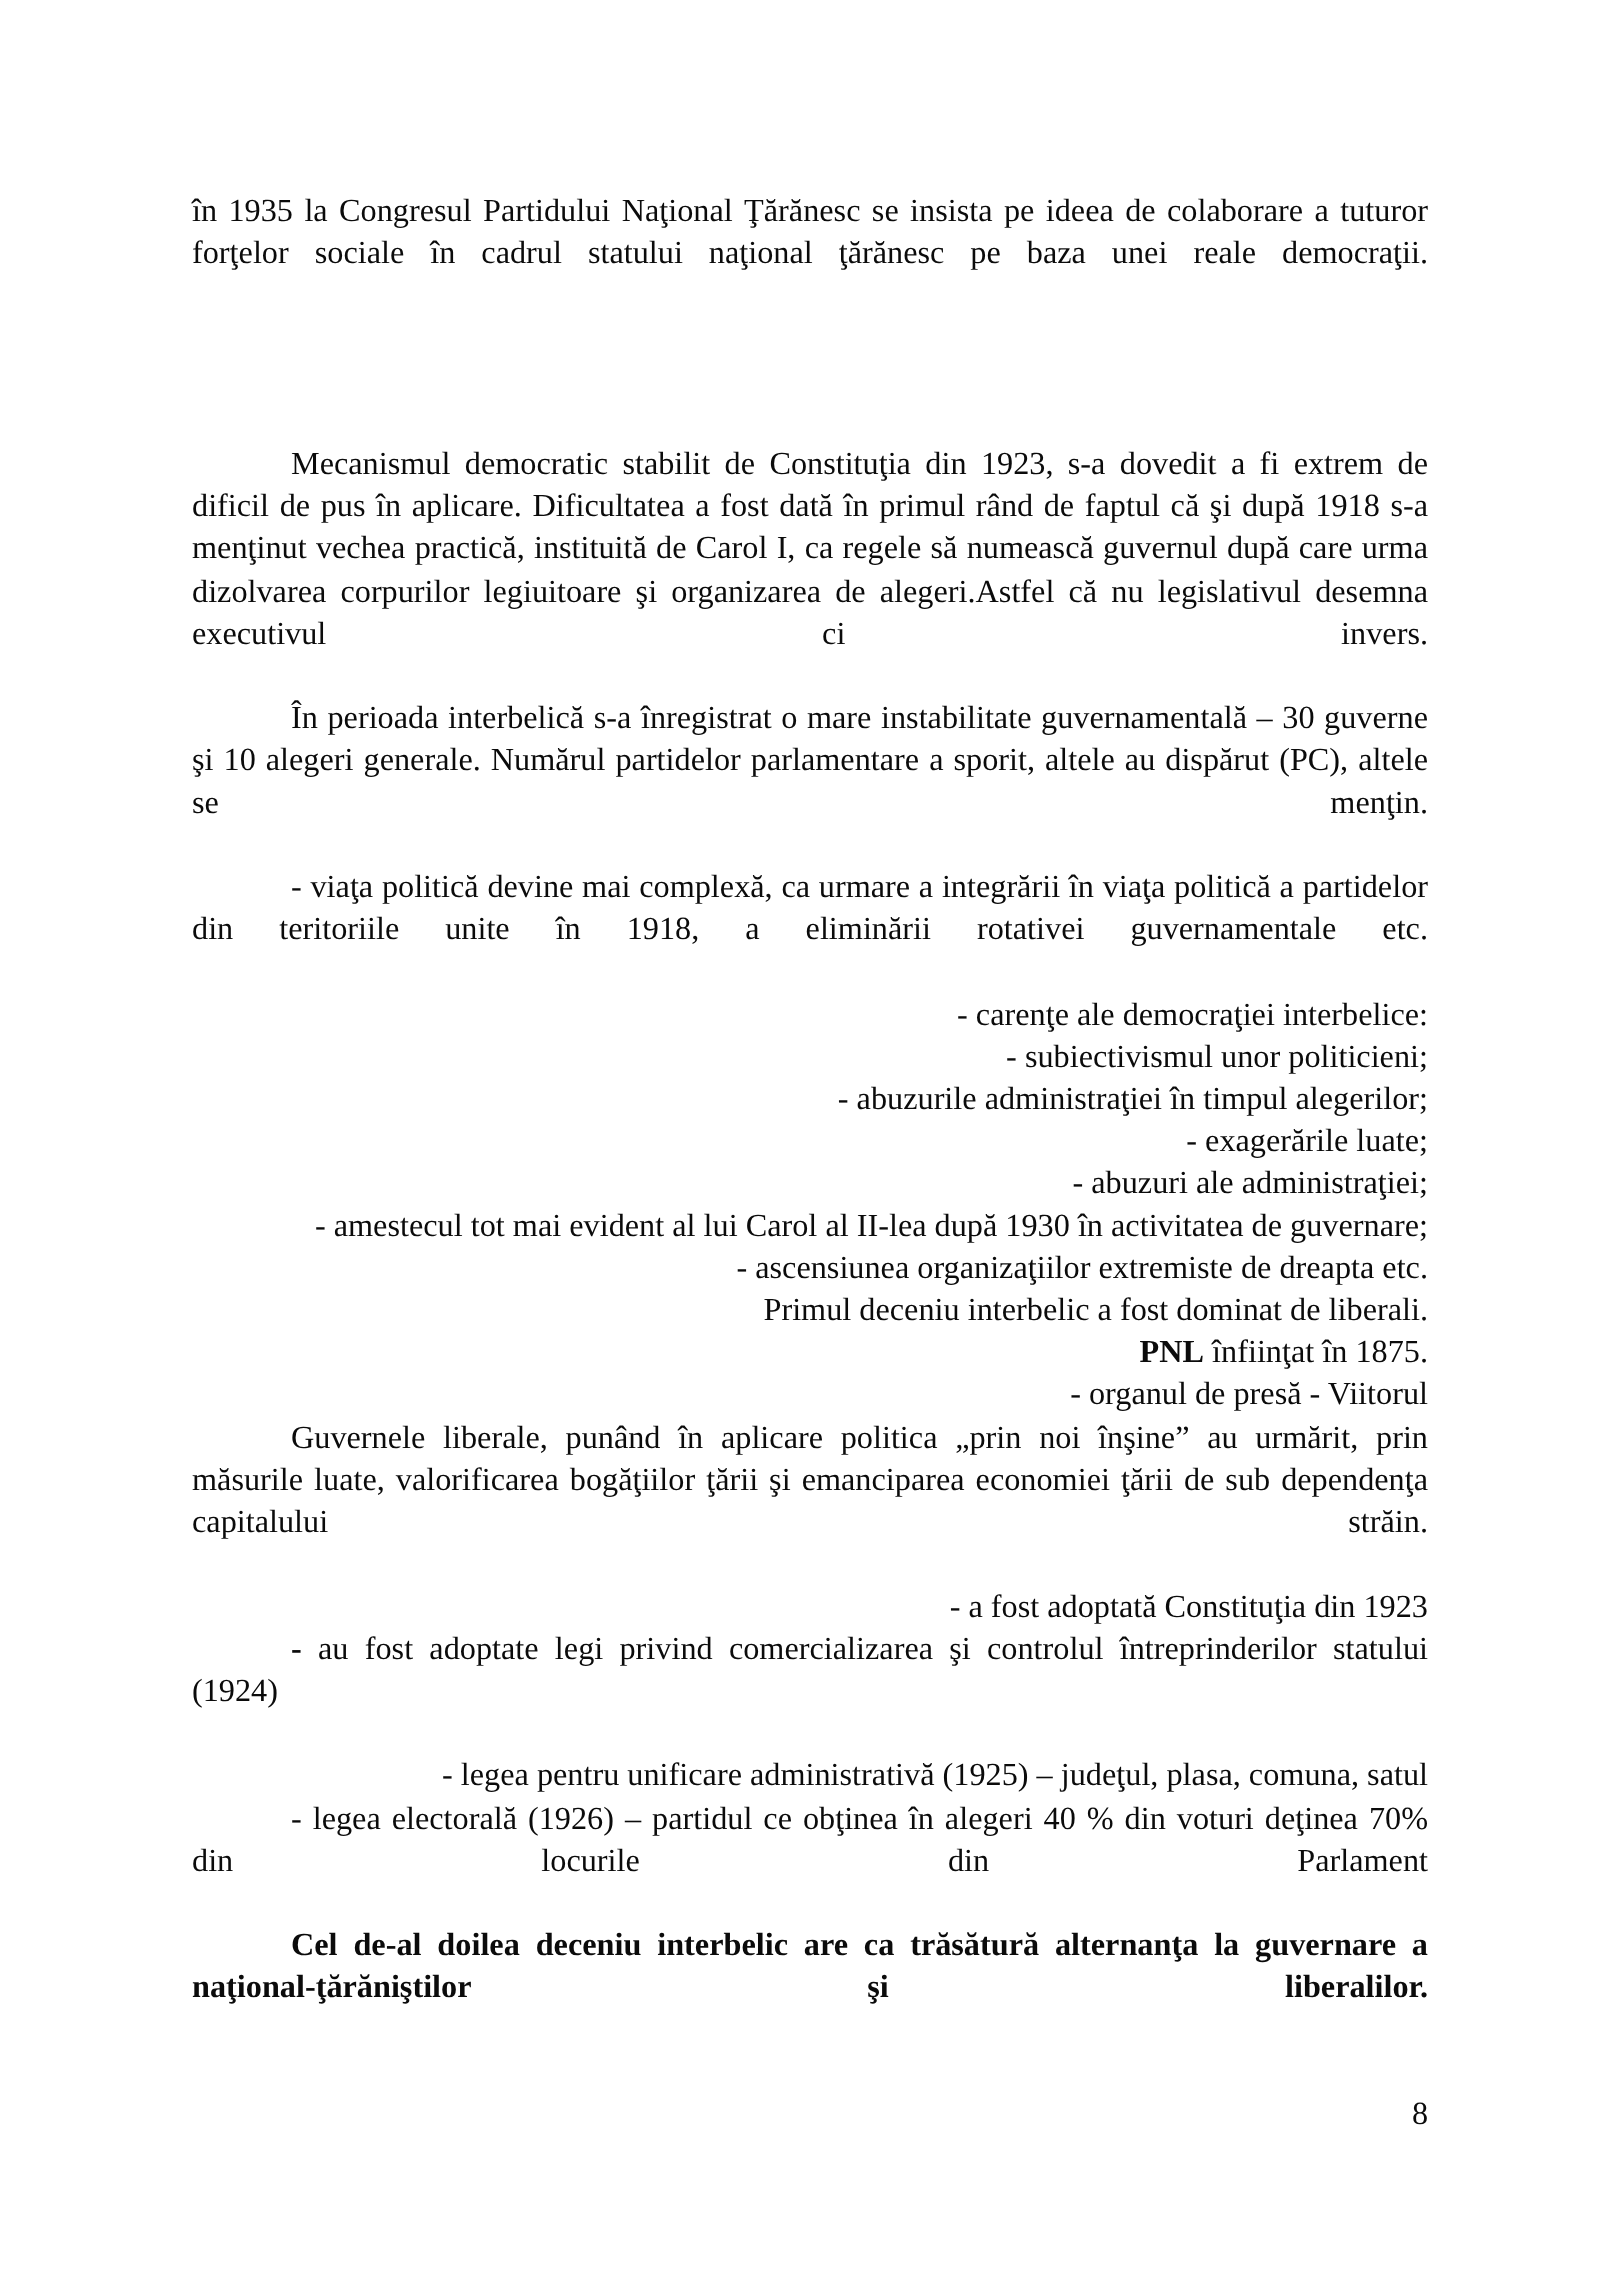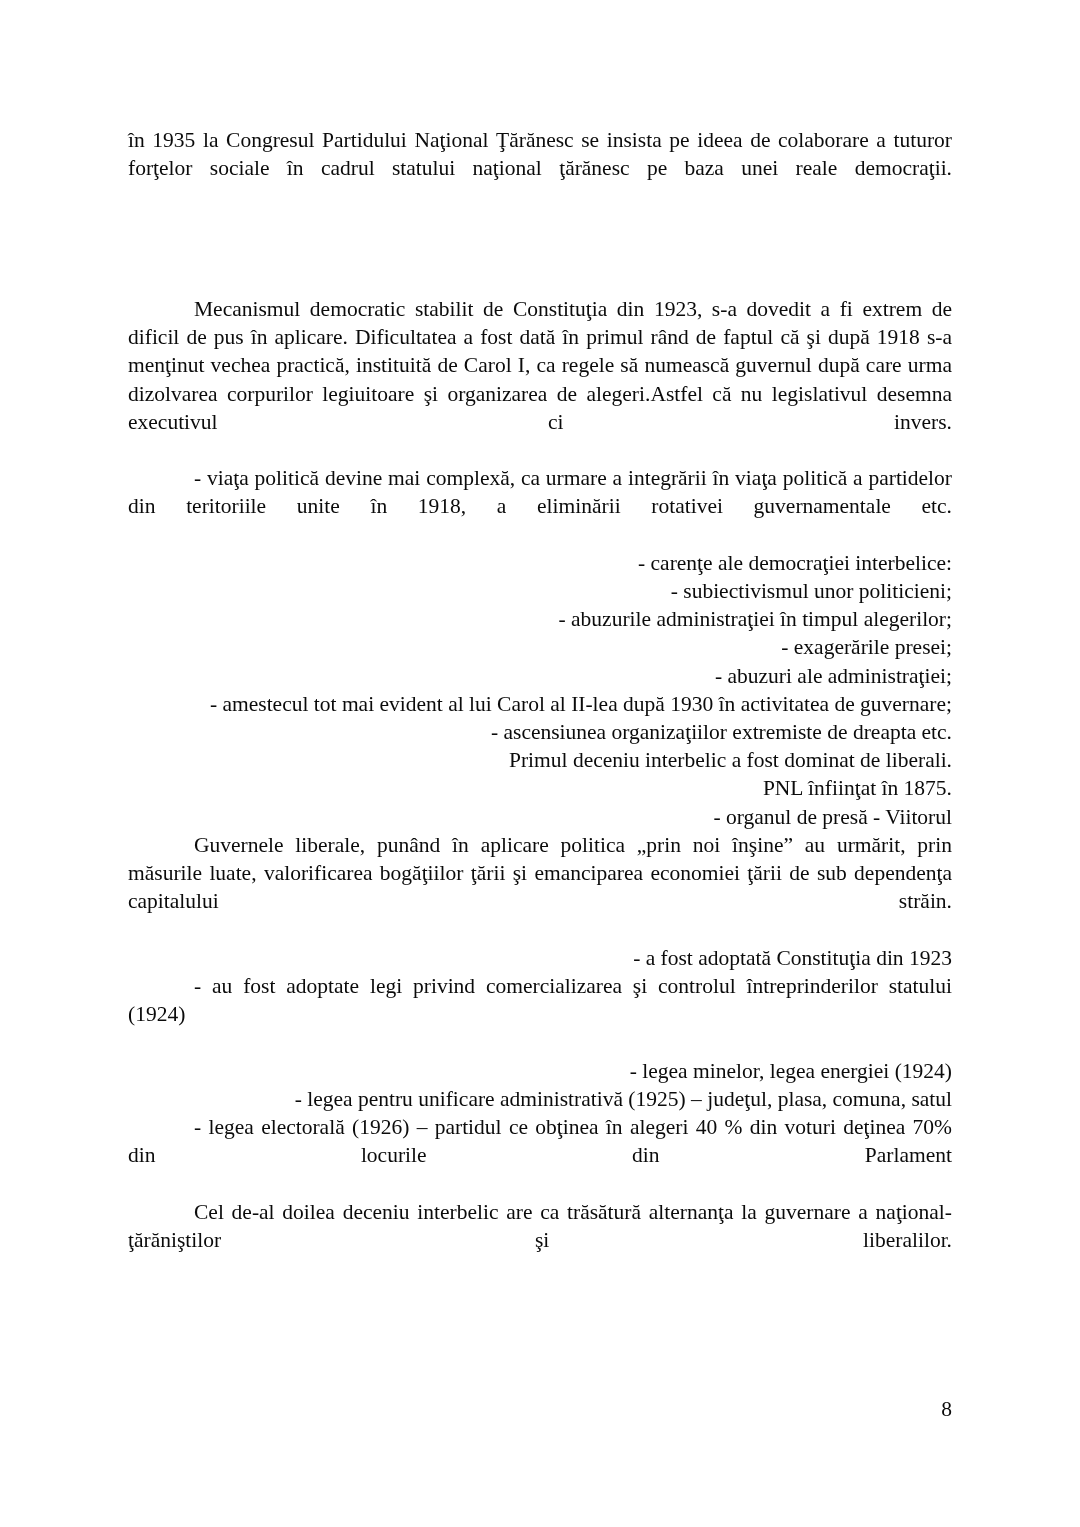--- a/index.html
+++ b/index.html
@@ -36,21 +36,21 @@
     width: 100%;
   }
   p.nojust {
     text-align: right;
   }
   p.nojust::after { display: none; }
 
   .ind { text-indent: 66px; }
   .gap-after { margin-bottom: 28px; }
 
-  b, .b { font-weight: normal; }
+  b, .b { font-weight: bold; }
 
   .pageno {
     position: absolute;
     left: 128px;
     right: 128px;
     top: 1395px;
     text-align: right;
     font-family: "Liberation Serif", "DejaVu Serif", serif;
     font-size: 21.5px;
     color: #0b0b0b;
@@ -61,47 +61,47 @@
 
 <div class="page">
   <div class="body-col">
 
     <p>în 1935 la Congresul Partidului Naţional Ţărănesc se insista pe ideea de colaborare a tuturor forţelor sociale în cadrul statului naţional ţărănesc pe baza unei reale democraţii.</p>
 
     <p class="gap-after">&nbsp;</p>
 
     <p class="ind">Mecanismul democratic stabilit de Constituţia din 1923, s-a dovedit a fi extrem de dificil de pus în aplicare. Dificultatea a fost dată în primul rând de faptul că şi după 1918 s-a menţinut vechea practică, instituită de Carol I, ca regele să numească guvernul după care urma dizolvarea corpurilor legiuitoare şi organizarea de alegeri.Astfel că nu legislativul desemna executivul ci invers.</p>
 
+    <p class="ind">În perioada interbelică s-a înregistrat o mare instabilitate guvernamentală – 30 guverne şi 10 alegeri generale. Numărul partidelor parlamentare a sporit, altele au dispărut (PC), altele se menţin.</p>
 
     <p class="ind">- viaţa politică devine mai complexă, ca urmare a integrării în viaţa politică a partidelor din teritoriile unite în 1918, a eliminării rotativei guvernamentale etc.</p>
 
     <p class="ind nojust">- carenţe ale democraţiei interbelice:</p>
 
     <p class="nojust">- subiectivismul unor politicieni;</p>
     <p class="nojust">- abuzurile administraţiei în timpul alegerilor;</p>
-    <p class="nojust">- exagerările presei;</p>
+    <p class="nojust">- exagerările luate;</p>
     <p class="nojust">- abuzuri ale administraţiei;</p>
     <p class="nojust">- amestecul tot mai evident al lui Carol al II-lea după 1930 în activitatea de guvernare;</p>
     <p class="nojust">- ascensiunea organizaţiilor extremiste de dreapta etc.</p>
 
     <p class="ind nojust">Primul deceniu interbelic a fost dominat de liberali.</p>
 
     <p class="ind nojust"><b>PNL</b><span> înfiinţat în 1875.</span></p>
 
 
 
     <p class="ind nojust">- organul de presă - Viitorul</p>
 
     <p class="ind">Guvernele liberale, punând în aplicare politica „prin noi înşine” au urmărit, prin măsurile luate, valorificarea bogăţiilor ţării şi emanciparea economiei ţării de sub dependenţa capitalului străin.</p>
 
     <p class="ind nojust">- a fost adoptată Constituţia din 1923</p>
 
     <p class="ind"><b>-</b><span> au fost adoptate legi privind comercializarea şi controlul întreprinderilor statului (1924)</span></p>
 
-    <p class="ind nojust">- legea minelor, legea energiei (1924)</p>
 
 
     <p class="ind nojust">- legea pentru unificare administrativă (1925) – judeţul, plasa, comuna, satul</p>
 
     <p class="ind">- legea electorală (1926) – partidul ce obţinea în alegeri 40 % din voturi deţinea 70% din locurile din Parlament</p>
 
     <p class="ind b">Cel de-al doilea deceniu interbelic are ca trăsătură alternanţa la guvernare a naţional-ţărăniştilor şi liberalilor.</p>
 
   </div>
 

